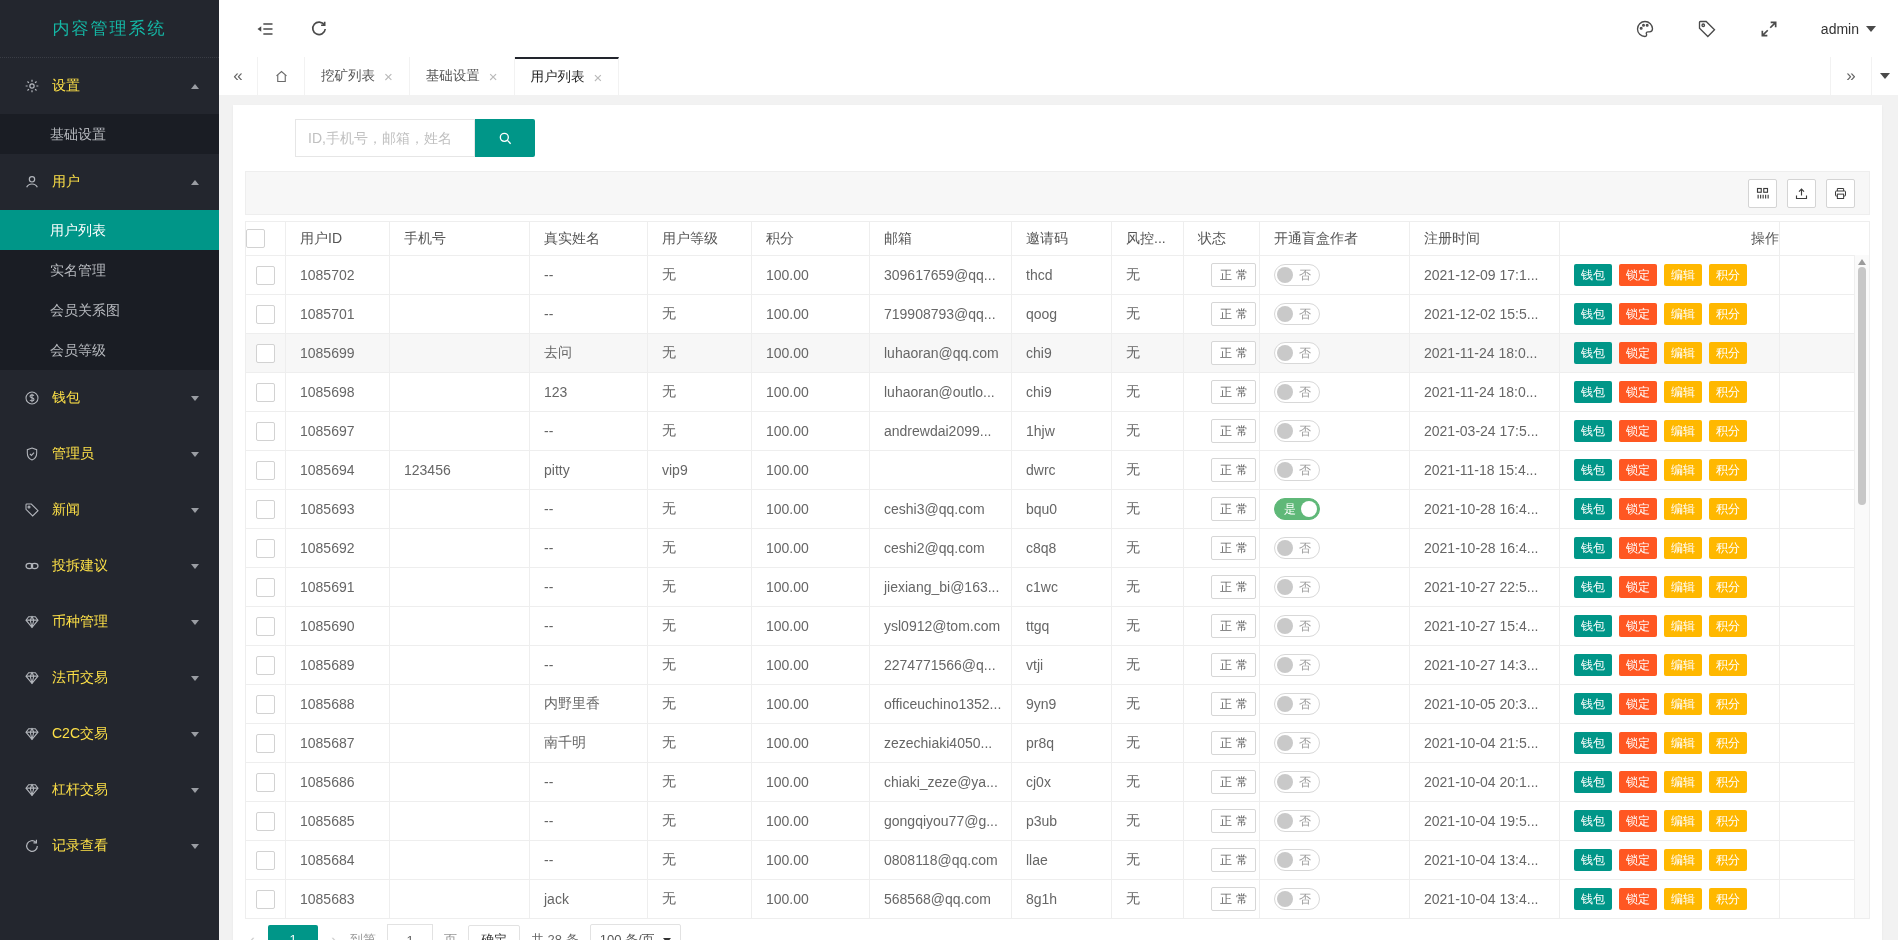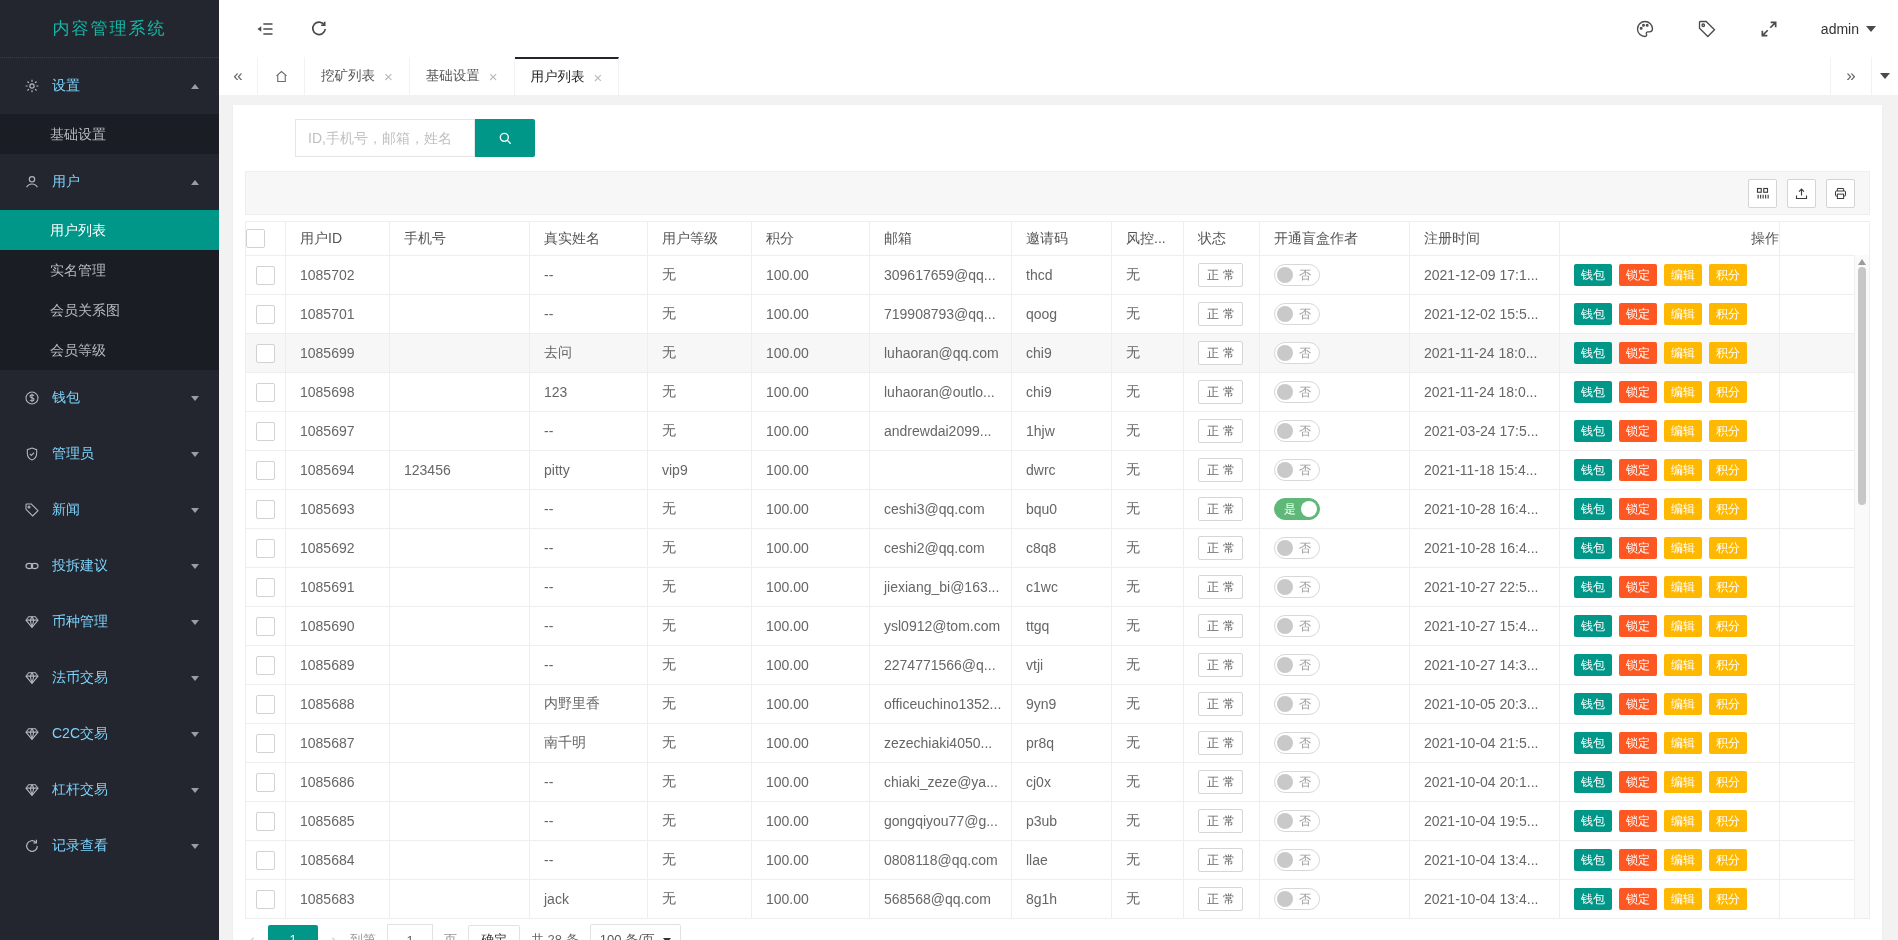--- a/index.html
+++ b/index.html
@@ -3,21 +3,21 @@
 <meta charset="utf-8">
 <style>
   html,body{margin:0;padding:0;background:#e9e9e9;}
   .screen{position:relative;width:1898px;height:940px;overflow:hidden;background:#f2f2f2;
     font-family:"Liberation Sans","DejaVu Sans",sans-serif;font-size:14px;color:#333;}
 
   
   .sidebar{position:absolute;left:0;top:0;width:219px;height:100%;background:#23262E;z-index:9;}
   .logo{height:57px;line-height:57px;text-align:center;color:#14b8a6;font-size:17px;letter-spacing:2px;
     border-bottom:1px dotted #3a3d45;}
-  .nav-item{height:56px;display:flex;align-items:center;padding:0 20px 0 24px;color:#7dd3fc;
+  .nav-item{height:56px;display:flex;align-items:center;padding:0 20px 0 24px;color:#fde047;
     font-size:14px;cursor:pointer;}
   .nav-item .icn{width:16px;height:16px;margin-right:12px;color:#b3b6bc;flex:none;}
   .nav-item .nav-label{flex:1;}
   .arr{width:0;height:0;border-left:4px solid transparent;border-right:4px solid transparent;}
   .arr.up{border-bottom:5px solid #9a9da3;}
   .arr.down{border-top:5px solid #9a9da3;}
   .submenu{background:#1A1D24;}
   .sub-item{height:40px;line-height:40px;padding-left:50px;color:#b6b9be;font-size:14px;cursor:pointer;}
   .sub-item.active{background:#009688;color:#fff;}
 
@@ -72,21 +72,21 @@
     border:1px solid #eee;background:#fff;white-space:nowrap;overflow:hidden;}
   .grid th.center{text-align:right;padding:0;margin-top:32px;}
   .grid td{height:38px;border:1px solid #eee;color:#666;font-size:14px;padding:0 6px 0 14px;
     white-space:nowrap;overflow:hidden;text-overflow:clip;background:#fff;}
   .grid tbody tr:nth-child(3) td{background:#f7f7f7;}
   .c-check{text-align:center;padding:0 !important;}
   .checkbox{display:inline-block;width:17px;height:17px;border:1px solid #d2d2d2;border-radius:2px;
     background:#fff;vertical-align:middle;cursor:pointer;}
   .tag{display:inline-block;min-width:30px;height:24px;line-height:22px;border:1px solid #d6d6d6;
     border-radius:2px;text-align:center;font-size:12px;color:#666;letter-spacing:4px;
-    padding:0 3px 0 8px;box-sizing:border-box;background:#fff;}
+    padding:0 3px 0 8px;box-sizing:border-box;background:#fff;margin-left:13px;}
   .toggle{display:inline-block;position:relative;width:46px;height:22px;border-radius:12px;
     box-sizing:border-box;cursor:pointer;vertical-align:middle;}
   .toggle.off{border:1px solid #d8d8d8;background:#fff;}
   .toggle.off .knob{position:absolute;left:2px;top:2px;width:16px;height:16px;border-radius:50%;background:#c9c9c9;}
   .toggle.off .t-label{position:absolute;right:8px;top:0;line-height:20px;font-size:12px;color:#999;}
   .toggle.on{border:1px solid #5FB878;background:#5FB878;}
   .toggle.on .knob{position:absolute;right:2px;top:2px;width:16px;height:16px;border-radius:50%;background:#fff;}
   .toggle.on .t-label{position:absolute;left:9px;top:0;line-height:20px;font-size:12px;color:#fff;}
   .abtn{display:inline-block;height:22px;line-height:22px;padding:0 7px;margin-right:7px;border-radius:2px;
     color:#fff;font-size:12px;cursor:pointer;}

